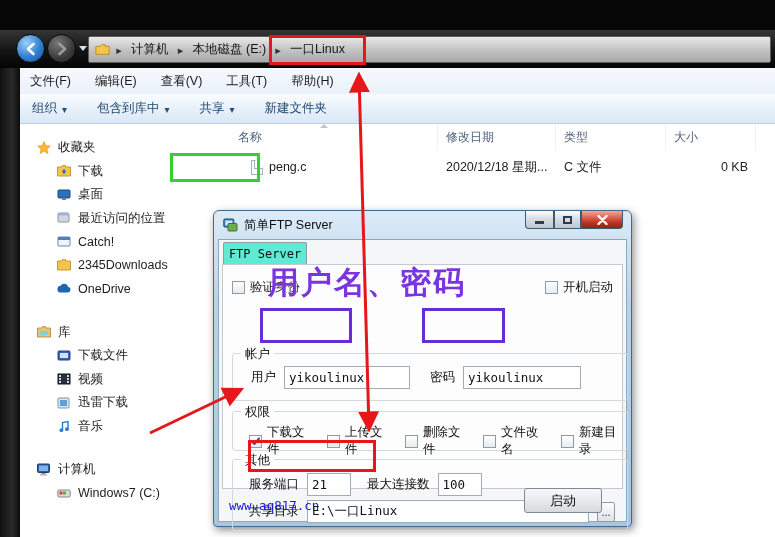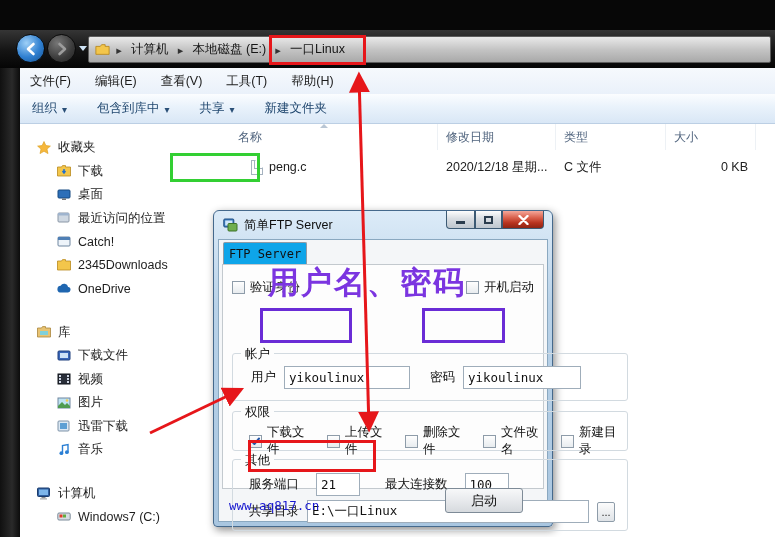--- a/index.html
+++ b/index.html
@@ -61,57 +61,57 @@
   .cell.c-date { width:118px; color:#222; }
   .cell.c-type { width:110px; color:#222; }
   .cell.c-size { width:90px; text-align:right; color:#222; }
   .fileicon { width:12px; height:15px; background:#fff; border:1px solid #a5b2bf; position:relative; flex:none; }
   .fileicon::after { content:""; position:absolute; right:-1px; top:-1px; width:0; height:0;
                      border-left:4px solid transparent; border-bottom:4px solid transparent;
                      border-top:4px solid #fff; border-right:4px solid #fff;
                      box-shadow:-1px 1px 0 #a5b2bf; }
 
   
-  .dialog { position:absolute; left:213px; top:210px; width:340px; height:317px;
+  .dialog { position:absolute; left:213px; top:210px; width:419px; height:317px;
             background:linear-gradient(#dcebf8,#b9d2e8 30%,#a9c6e0); border:1px solid #45698c;
             border-radius:6px 6px 4px 4px; box-shadow:2px 3px 8px rgba(0,0,0,.45); }
   .dlg-title { position:absolute; left:0; top:0; right:0; height:28px; display:flex; align-items:center;
                gap:6px; padding-left:9px; font-size:12.5px; color:#101010; }
   .capbtns { position:absolute; right:8px; top:0; display:flex; }
   .capbtn { height:18px; border:1px solid #3c5a74; border-top:none; display:flex; align-items:center;
             justify-content:center; background:linear-gradient(#fdfdfd,#d8dde2 45%,#bfc7cf); }
   .capbtn.min { width:29px; border-radius:0 0 0 4px; }
   .capbtn.max { width:27px; }
   .capbtn.cls { width:42px; border-radius:0 0 4px 0;
                 background:linear-gradient(#f4a79a,#d9604c 40%,#b8331f 70%,#8f2414); }
   .glyph-min { width:9px; height:3px; background:#2b3d4e; margin-top:6px; }
   .glyph-max { width:9px; height:8px; border:2px solid #2b3d4e; background:transparent; }
   .dlg-client { position:absolute; left:4px; right:4px; top:28px; bottom:4px; background:#f4f6f8;
                 border:1px solid #8aa8c0; }
-  .tab { position:absolute; left:4px; top:2px; width:84px; height:22px; background:#0ea5e9;
+  .tab { position:absolute; left:4px; top:2px; width:84px; height:22px; background:#5eead4;
          border:1px solid #8f9ba5; border-bottom:none; border-radius:2px 2px 0 0;
          font-family:"DejaVu Sans Mono", monospace; font-size:12px; color:#111;
          display:flex; align-items:center; justify-content:center; }
   .tabpage { position:absolute; left:3px; right:3px; top:24px; height:225px; background:#fdfdfd;
              border:1px solid #c3c9ce; }
   .cb-row-top { position:absolute; left:9px; right:9px; top:14px; display:flex; justify-content:space-between; }
   .cb { display:flex; align-items:center; gap:5px; font-size:12.5px; color:#111; }
   .cbbox { width:13px; height:13px; background:linear-gradient(#fefefe,#e8ecef); border:1px solid #8e9ca9; flex:none;
            display:flex; align-items:center; justify-content:center; }
   .group { position:absolute; border:1px solid #d2dae0; border-radius:3px; }
   .group-label { position:absolute; top:-8px; left:8px; background:#fdfdfd; padding:0 4px; font-size:12.5px; color:#111; }
   .g-account { left:9px; width:396px; top:88px;  height:48px;padding-left:20px; }
   .g-perm    { left:9px; width:396px; top:146px; height:40px; }
   .g-other   { left:9px; width:396px; top:194px; height:72px; }
   .fieldlbl { font-size:12.5px; color:#111; }
   .tbox { background:#fff; border:1px solid #9fadba; font-family:"DejaVu Sans Mono", monospace;
           font-size:12.5px; color:#111; display:flex; align-items:center; padding:0 4px; height:23px; }
   .acc-row { position:absolute; left:18px; right:10px; top:12px; display:flex; align-items:center; gap:8px; }
   .perm-row { position:absolute; left:16px; top:12px; display:flex; gap:12px; }
-  .oth-row1 { position:absolute; left:16px; top:13px; display:flex; align-items:center; gap:17px; }
+  .oth-row1 { position:absolute; left:16px; top:13px; display:flex; align-items:center; gap:8px; }
   .oth-row2 { position:absolute; left:16px; top:40px; display:flex; align-items:center; gap:8px; }
   .browse-btn { width:18px; height:20px; border:1px solid #8e9ca9; border-radius:2px;
                 background:linear-gradient(#fcfcfc,#dfe3e7); font-size:11px; color:#222;
                 display:flex; align-items:center; justify-content:center; }
   .dlg-bottom { position:absolute; left:10px; right:24px; bottom:8px; display:flex;
                 justify-content:space-between; align-items:flex-end; }
   .weblink { font-family:"DejaVu Sans Mono", monospace; font-size:12.5px; color:#1717cf; }
   .startbtn { width:78px; height:25px; border:1px solid #7e8b97; border-radius:3px;
               background:linear-gradient(#f7f8f9,#e9ebee 45%,#d6dade); font-size:13px; color:#111;
               display:flex; align-items:center; justify-content:center; }
@@ -276,30 +276,20 @@
               <rect x="1" y="1" width="12" height="10" fill="#2a2f3a" stroke="#11141b"></rect>
               <rect x="2" y="2" width="2" height="2" fill="#cfd6e4"></rect>
               <rect x="2" y="5" width="2" height="2" fill="#cfd6e4"></rect>
               <rect x="2" y="8" width="2" height="2" fill="#cfd6e4"></rect>
               <rect x="10" y="2" width="2" height="2" fill="#cfd6e4"></rect>
               <rect x="10" y="5" width="2" height="2" fill="#cfd6e4"></rect>
               <rect x="10" y="8" width="2" height="2" fill="#cfd6e4"></rect>
             </svg>
         </span>
         <span>视频</span>
-      </div>
-      <div class="side-row child">
-        <span class="icon">
-          <svg width="14" height="12" viewBox="0 0 14 12">
-              <rect x="1" y="1" width="12" height="10" fill="#bfe3f2" stroke="#6f86a0"></rect>
-              <path d="M1 9 l4 -4 l3 3 l2 -2 l3 3 v2 h-12 z" fill="#4f9b4f"></path>
-              <circle cx="10" cy="3.5" r="1.3" fill="#f2cb4e"></circle>
-            </svg>
-        </span>
-        <span>图片</span>
       </div>
       <div class="side-row child">
         <span class="icon">
           <svg width="14" height="12" viewBox="0 0 14 12">
               <rect x="1" y="1" width="11" height="10" rx="1" fill="#dbe8f4" stroke="#7f93a8"></rect>
               <rect x="3" y="3" width="7" height="6" fill="#5d9fd4"></rect>
             </svg>
         </span>
         <span>迅雷下载</span>
       </div>

